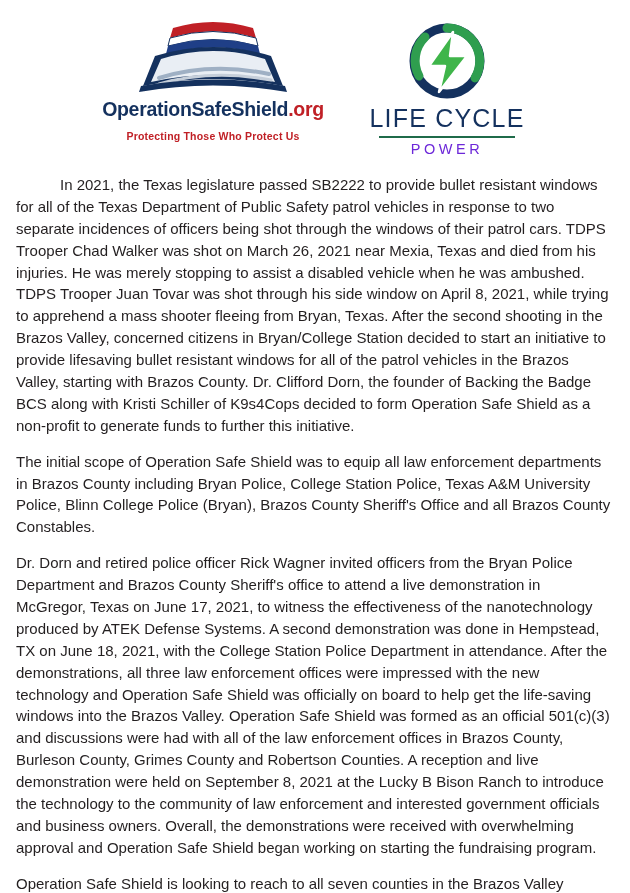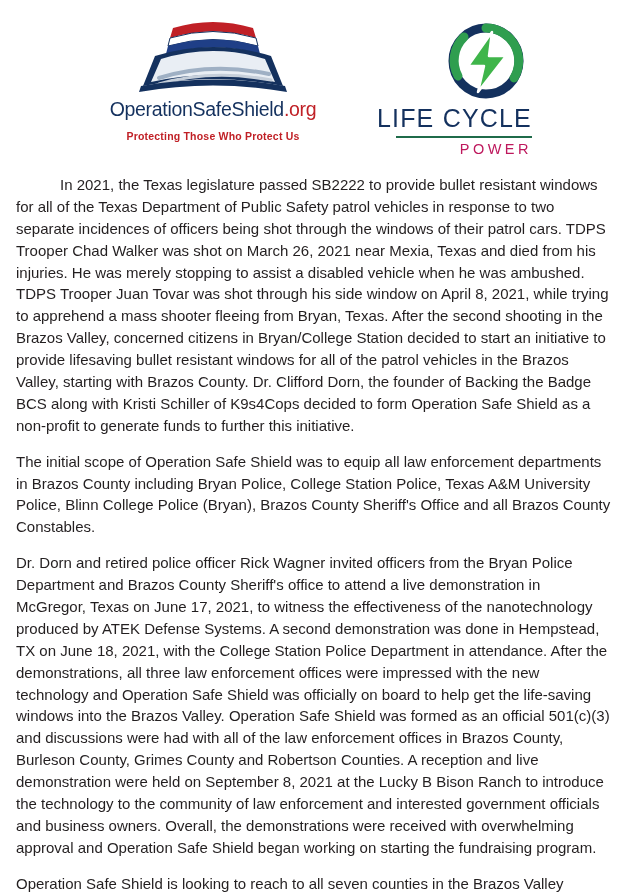--- a/index.html
+++ b/index.html
@@ -41,61 +41,61 @@
   }
   .oss-mark {
     position: relative;
     width: 196px;
     height: 80px;
   }
   .oss-mark svg { display: block; }
   .oss-title {
     margin-top: 4px;
     font-size: 19.5px;
-    font-weight: normal;
+    font-weight: bold;
     letter-spacing: -0.3px;
     line-height: 1;
     white-space: nowrap;
   }
   .oss-title .t-navy { color: #14315e; }
   .oss-title .t-red  { color: #c02026; }
   .oss-sub {
     margin-top: 10px;
     font-size: 10.5px;
     font-weight: bold;
     color: #c02026;
     letter-spacing: 0.2px;
   }
 
   
   .lcp-logo {
     width: 170px;
     display: flex;
     flex-direction: column;
-    align-items: flex-end;
+    align-items: center;
     padding-top: 2px;
   }
   .lcp-mark { width: 92px; height: 86px; }
   .lcp-title {
     font-size: 25px;
     color: #14315e;
     letter-spacing: 1.2px;
     line-height: 1;
     margin-top: 2px;
     white-space: nowrap;
   }
   .lcp-rule {
     width: 136px;
     height: 2px;
     background: #1f6b4a;
     margin: 5px 0 4px 0;
   }
   .lcp-sub {
     font-size: 14.5px;
-    color: #be185d;
+    color: #6d28d9;
     letter-spacing: 3.5px;
     line-height: 1;
   }
 
   
   .body-copy {
     padding: 0 2px;
     margin-top: 8px;
   }
   p.para {

